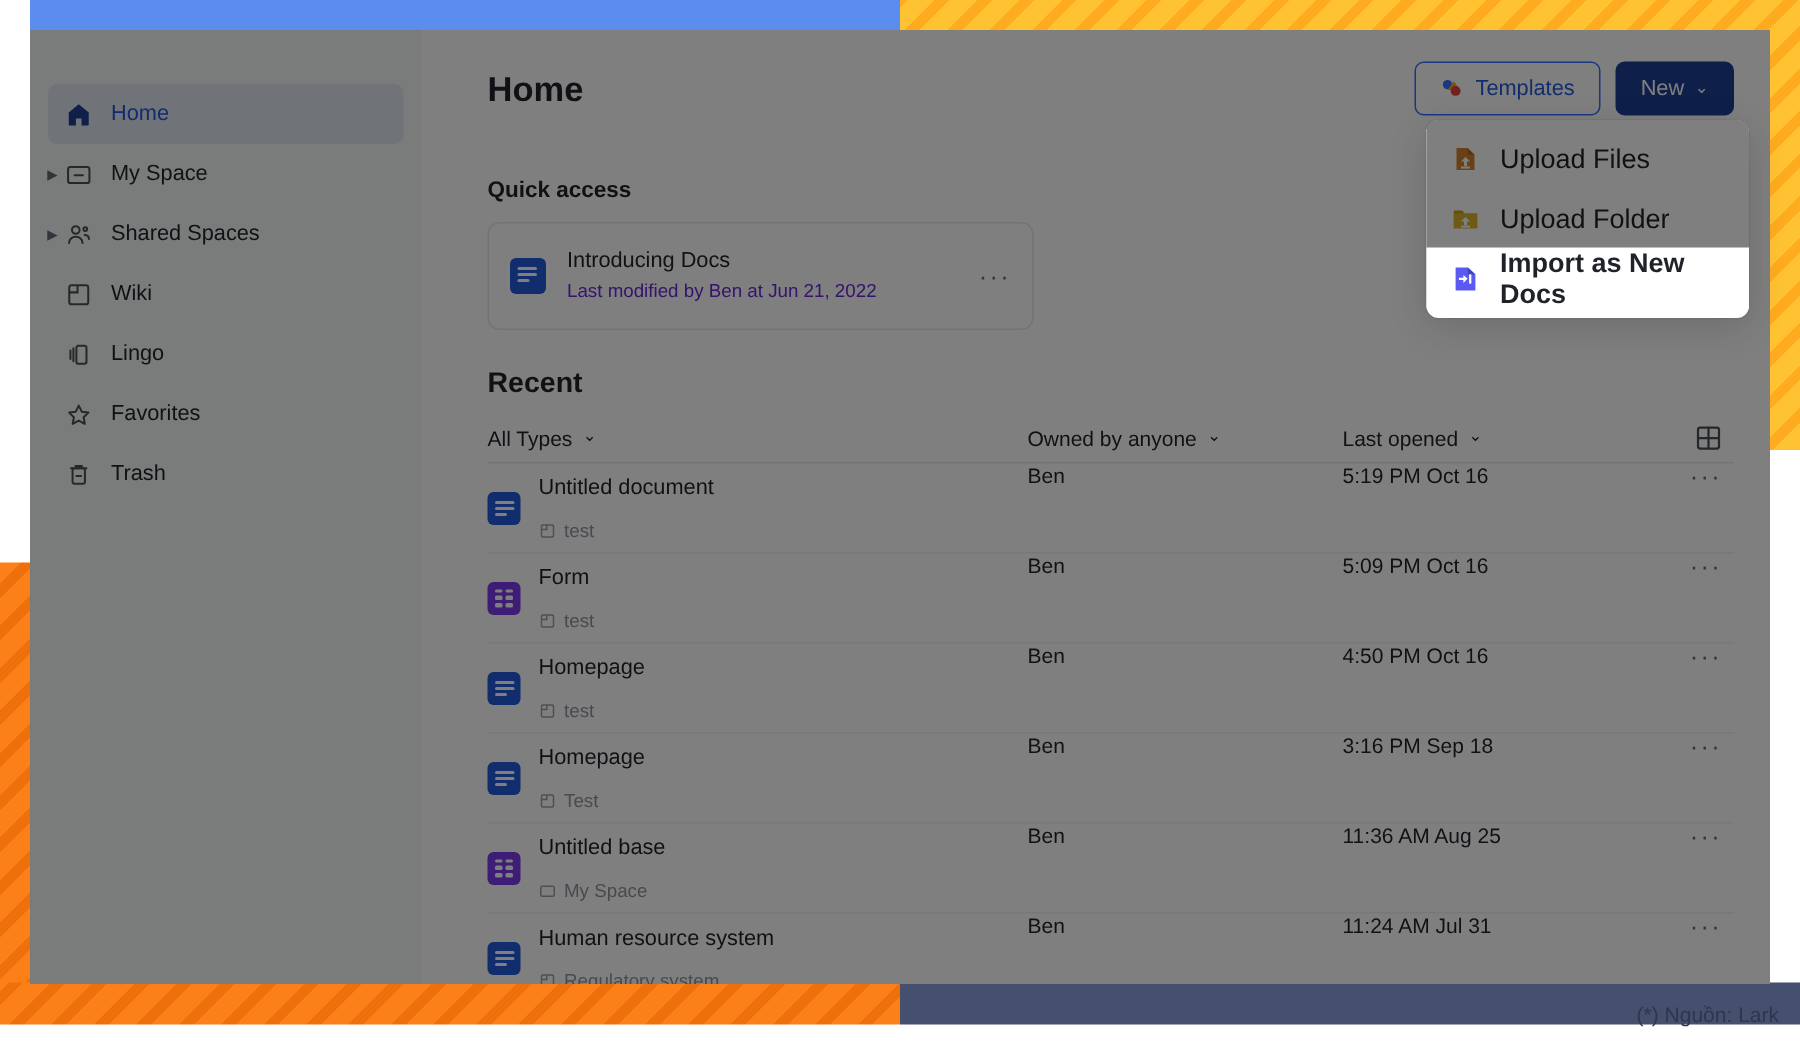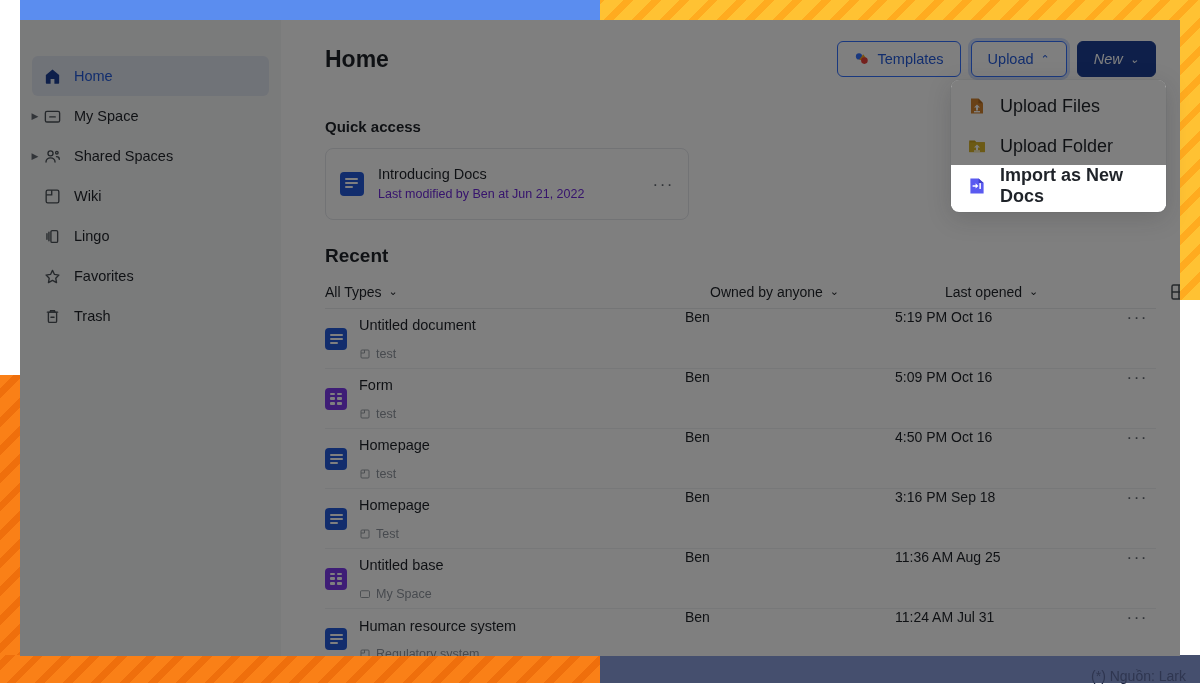--- a/index.html
+++ b/index.html
@@ -87,21 +87,21 @@
   .topbtns { position:absolute; right: 24px; top: 21px; display:flex; gap: 10px; align-items:center; }
   .btn {
     height: 36px; border-radius: 6px; display:flex; align-items:center;
     padding: 0 16px; font-size: 14.5px; cursor:pointer; white-space:nowrap;
   }
   .btn-templates { border: 1px solid #3370ff; color:#245bdb; background:#fff; }
   .btn-upload {
     border: 1px solid #3370ff; color:#245bdb; background:#fff;
     box-shadow: 0 0 0 3px rgba(51,112,255,0.22);
   }
-  .btn-new { background:#1c3f94; color:#fff; border:1px solid #1c3f94;font-style:italic; }
+  .btn-new { background:#1c3f94; color:#fff; border:1px solid #1c3f94; }
   .chev { margin-left: 7px; font-size: 11px; line-height:1; }
   .tpl-ico { width:16px; height:16px; margin-right:8px; position:relative; flex:0 0 16px; }
 
   .sec-head { position:absolute; left:44px; font-size:15px; color:#1f2329; font-weight:600; }
   .sec-quick { top: 98px; }
   .sec-recent { top: 225px; font-size:19px; }
 
   .qa-card {
     position:absolute; left:44px; top:128px; width:364px; height:72px;
     border:1px solid #e4e6eb; border-radius:8px; display:flex; align-items:center;
@@ -109,21 +109,21 @@
   }
   .qa-text { margin-left:14px; flex:1; }
   .qa-title { font-size:14.5px; color:#1f2329; line-height:1.35; }
   .qa-sub { font-size:12.5px; color:#6d28d9; line-height:1.45; }
   .dots { color:#646a73; font-size:17px; letter-spacing:1.5px; line-height:1; }
 
   
   #table { position:absolute; left:44px; top:255px; right:24px; }
   .t-head {
     display:flex; align-items:center; height:34px;
-    border-bottom:1px solid #e8eaed; font-size:14px; color:#1f2329;gap:25px;
+    border-bottom:1px solid #e8eaed; font-size:14px; color:#1f2329;
   }
   .col-name { width:360px; flex:0 0 360px; }
   .col-owner { width:210px; flex:0 0 210px; }
   .col-open { width:200px; flex:0 0 200px; }
   .col-act { flex:1; display:flex; justify-content:flex-end; padding-right:8px; }
   .hdr-btn { display:inline-flex; align-items:center; cursor:pointer; }
   .hdr-btn .chev { color:#1f2329; }
   .grid-ico { width:18px; height:18px; cursor:pointer; }
 
   .t-row {
@@ -278,24 +278,20 @@
           <span class="tpl-ico">
             <svg width="16" height="16" viewBox="0 0 16 16">
               <circle cx="5" cy="5.4" r="3.1" fill="#3370ff"></circle>
               <path d="M9.2 3.2 13.4 9H5z" fill="#f5a623"></path>
               <circle cx="10.4" cy="9.6" r="3.3" fill="#e8413a"></circle>
             </svg>
           </span>
           <span>Templates</span>
         </div>
 
-        <div class="btn btn-upload">
-          <span>Upload</span>
-          <span class="chev">⌃</span>
-        </div>
 
         <div class="btn btn-new">
           <span>New</span>
           <span class="chev">⌄</span>
         </div>
       </div>
 
       <div class="sec-head sec-quick">Quick access</div>
 
       <div class="qa-card">

